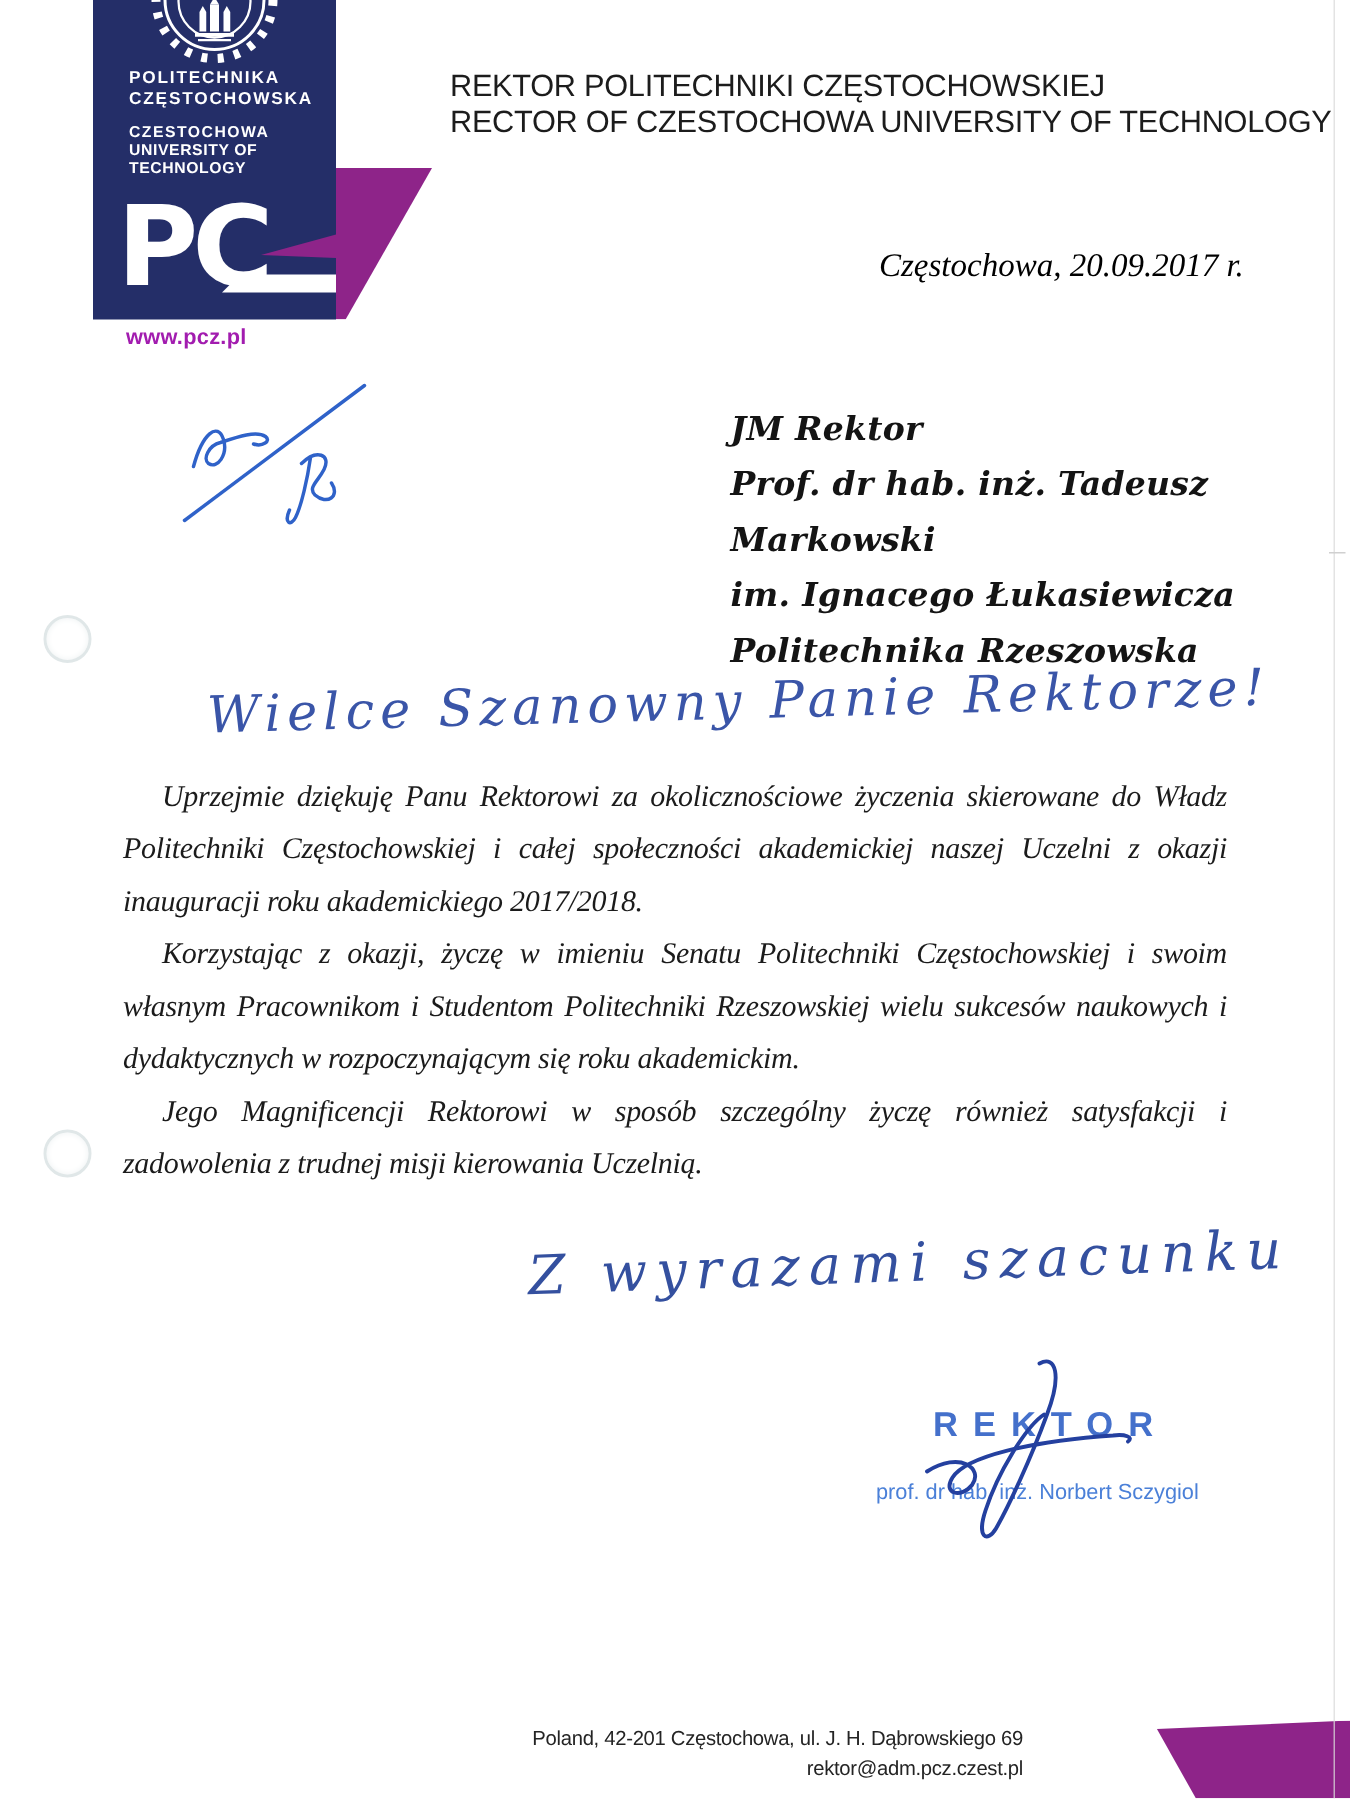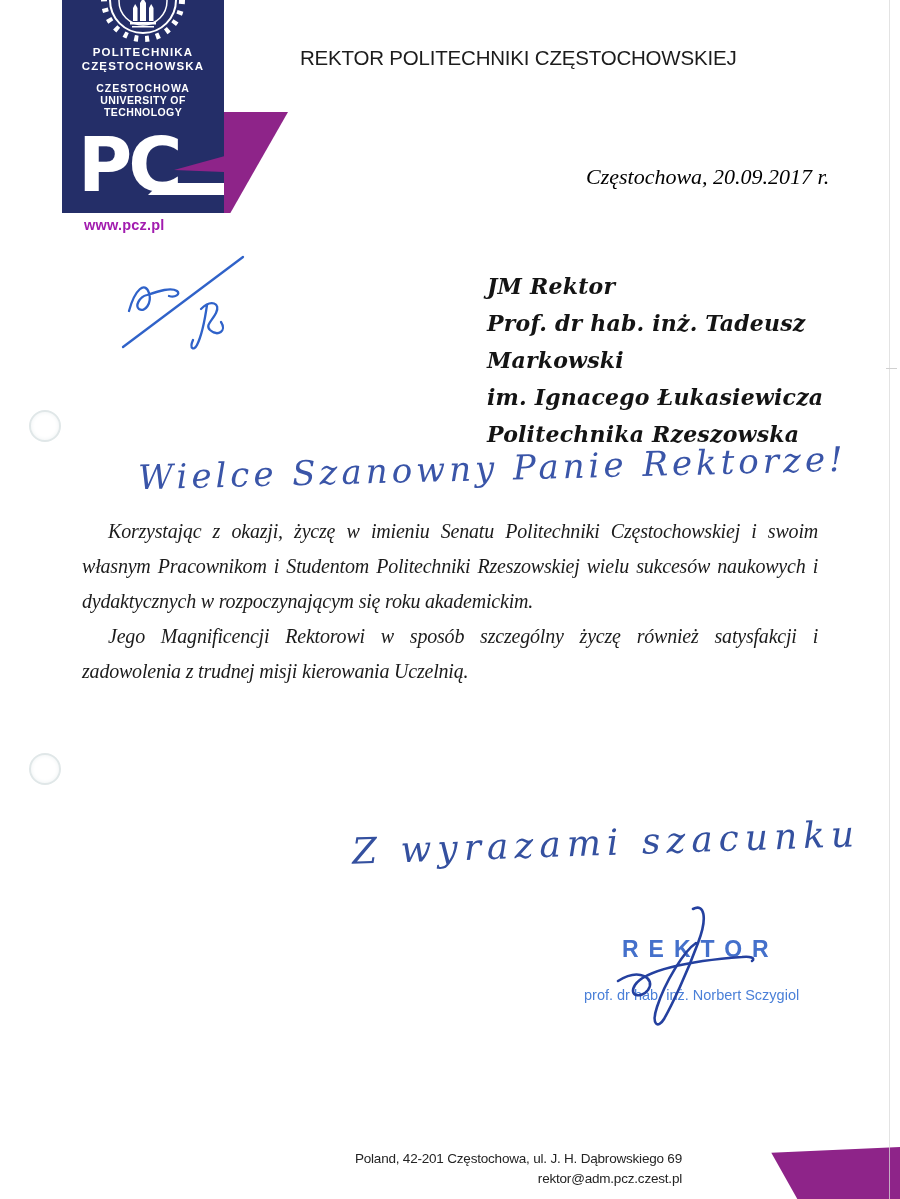--- a/index.html
+++ b/index.html
@@ -8,21 +8,21 @@
     background:#ffffff;
     font-family:"Liberation Sans",sans-serif;
   }
   .abs{position:absolute;}
 
   
   .logo-block{
     left:62px;top:0;width:162px;height:213px;
     background:#242e68;
   }
-  .logo-name{width:100%;text-align:center;color:#ffffff;}
+  .logo-name{width:100%;text-align:left;color:#ffffff;margin-left:24px;}
   .logo-name.pl1{top:46px;font-size:11.5px;font-weight:bold;letter-spacing:1.2px;}
   .logo-name.pl2{top:60px;font-size:11.5px;font-weight:bold;letter-spacing:1.2px;}
   .logo-name.en1{top:82px;font-size:10.5px;font-weight:bold;letter-spacing:1px;}
   .logo-name.en2{top:94px;font-size:10.5px;font-weight:bold;letter-spacing:0.4px;}
   .logotype{
     left:16px;top:128px;font-size:74px;line-height:74px;font-weight:bold;
     letter-spacing:-4px;color:#ffffff;font-family:"DejaVu Sans",sans-serif;
   }
   .magenta-tri-logo{
     left:224px;top:112px;width:64px;height:101px;background:#8e2489;
@@ -123,20 +123,21 @@
   <div class="abs logotype">PC</div>
   <svg class="abs" style="left:0;top:0;" width="162" height="213" viewBox="0 0 162 213">
     <polygon points="112,170 163,156 163,172" fill="#8e2489"></polygon>
     <polygon points="98,183 163,183 163,195 86,195" fill="#ffffff"></polygon>
   </svg>
 </div>
 <div class="abs www-link">www.pcz.pl</div>
 
 <div class="abs head-title">
   <div>REKTOR POLITECHNIKI CZĘSTOCHOWSKIEJ</div>
+  <div>RECTOR OF CZESTOCHOWA UNIVERSITY OF TECHNOLOGY</div>
 </div>
 <div class="abs dateline">Częstochowa, 20.09.2017 r.</div>
 
 <svg class="abs" style="left:115px;top:243px;" width="150" height="112" viewBox="0 0 150 112">
   <g fill="none" stroke="#2f62c9" stroke-width="2.3" stroke-linecap="round">
     <path d="M14,68 C20,46 30,38 34,50 C37,60 30,70 24,66 C20,63 24,54 32,52 C44,48 56,44 62,48 C66,51 60,55 54,53"></path>
     <path d="M8,104 L128,14"></path>
     <path d="M86,66 C96,56 106,60 101,70 C97,78 90,82 95,87 C103,94 112,88 106,79 M92,62 C90,76 86,94 82,102 C79,108 74,106 78,97"></path>
   </g>
 </svg>
@@ -147,20 +148,21 @@
 <div class="abs recipient">
   <div>JM Rektor</div>
   <div>Prof. dr hab. inż. Tadeusz Markowski</div>
   <div>im. Ignacego Łukasiewicza</div>
   <div>Politechnika Rzeszowska</div>
 </div>
 
 <div class="abs salutation">Wielce Szanowny Panie Rektorze!</div>
 
 <div class="abs letter-body">
+  <p>Uprzejmie dziękuję Panu Rektorowi za okolicznościowe życzenia skierowane do Władz Politechniki Częstochowskiej i całej społeczności akademickiej naszej Uczelni z okazji inauguracji roku akademickiego 2017/2018.</p>
   <p>Korzystając z okazji, życzę w imieniu Senatu Politechniki Częstochowskiej i swoim własnym Pracownikom i Studentom Politechniki Rzeszowskiej wielu sukcesów naukowych i dydaktycznych w rozpoczynającym się roku akademickim.</p>
   <p>Jego Magnificencji Rektorowi w sposób szczególny życzę również satysfakcji i zadowolenia z trudnej misji kierowania Uczelnią.</p>
 </div>
 
 <div class="abs closing">Z wyrazami szacunku</div>
 
 <div class="abs stamp-title">REKTOR</div>
 <div class="abs stamp-name">prof. dr hab. inż. Norbert Sczygiol</div>
 <svg class="abs" style="left:590px;top:903px;" width="180" height="132" viewBox="0 0 180 132">
   <g fill="none" stroke="#24409f" stroke-width="2.6" stroke-linecap="round">

